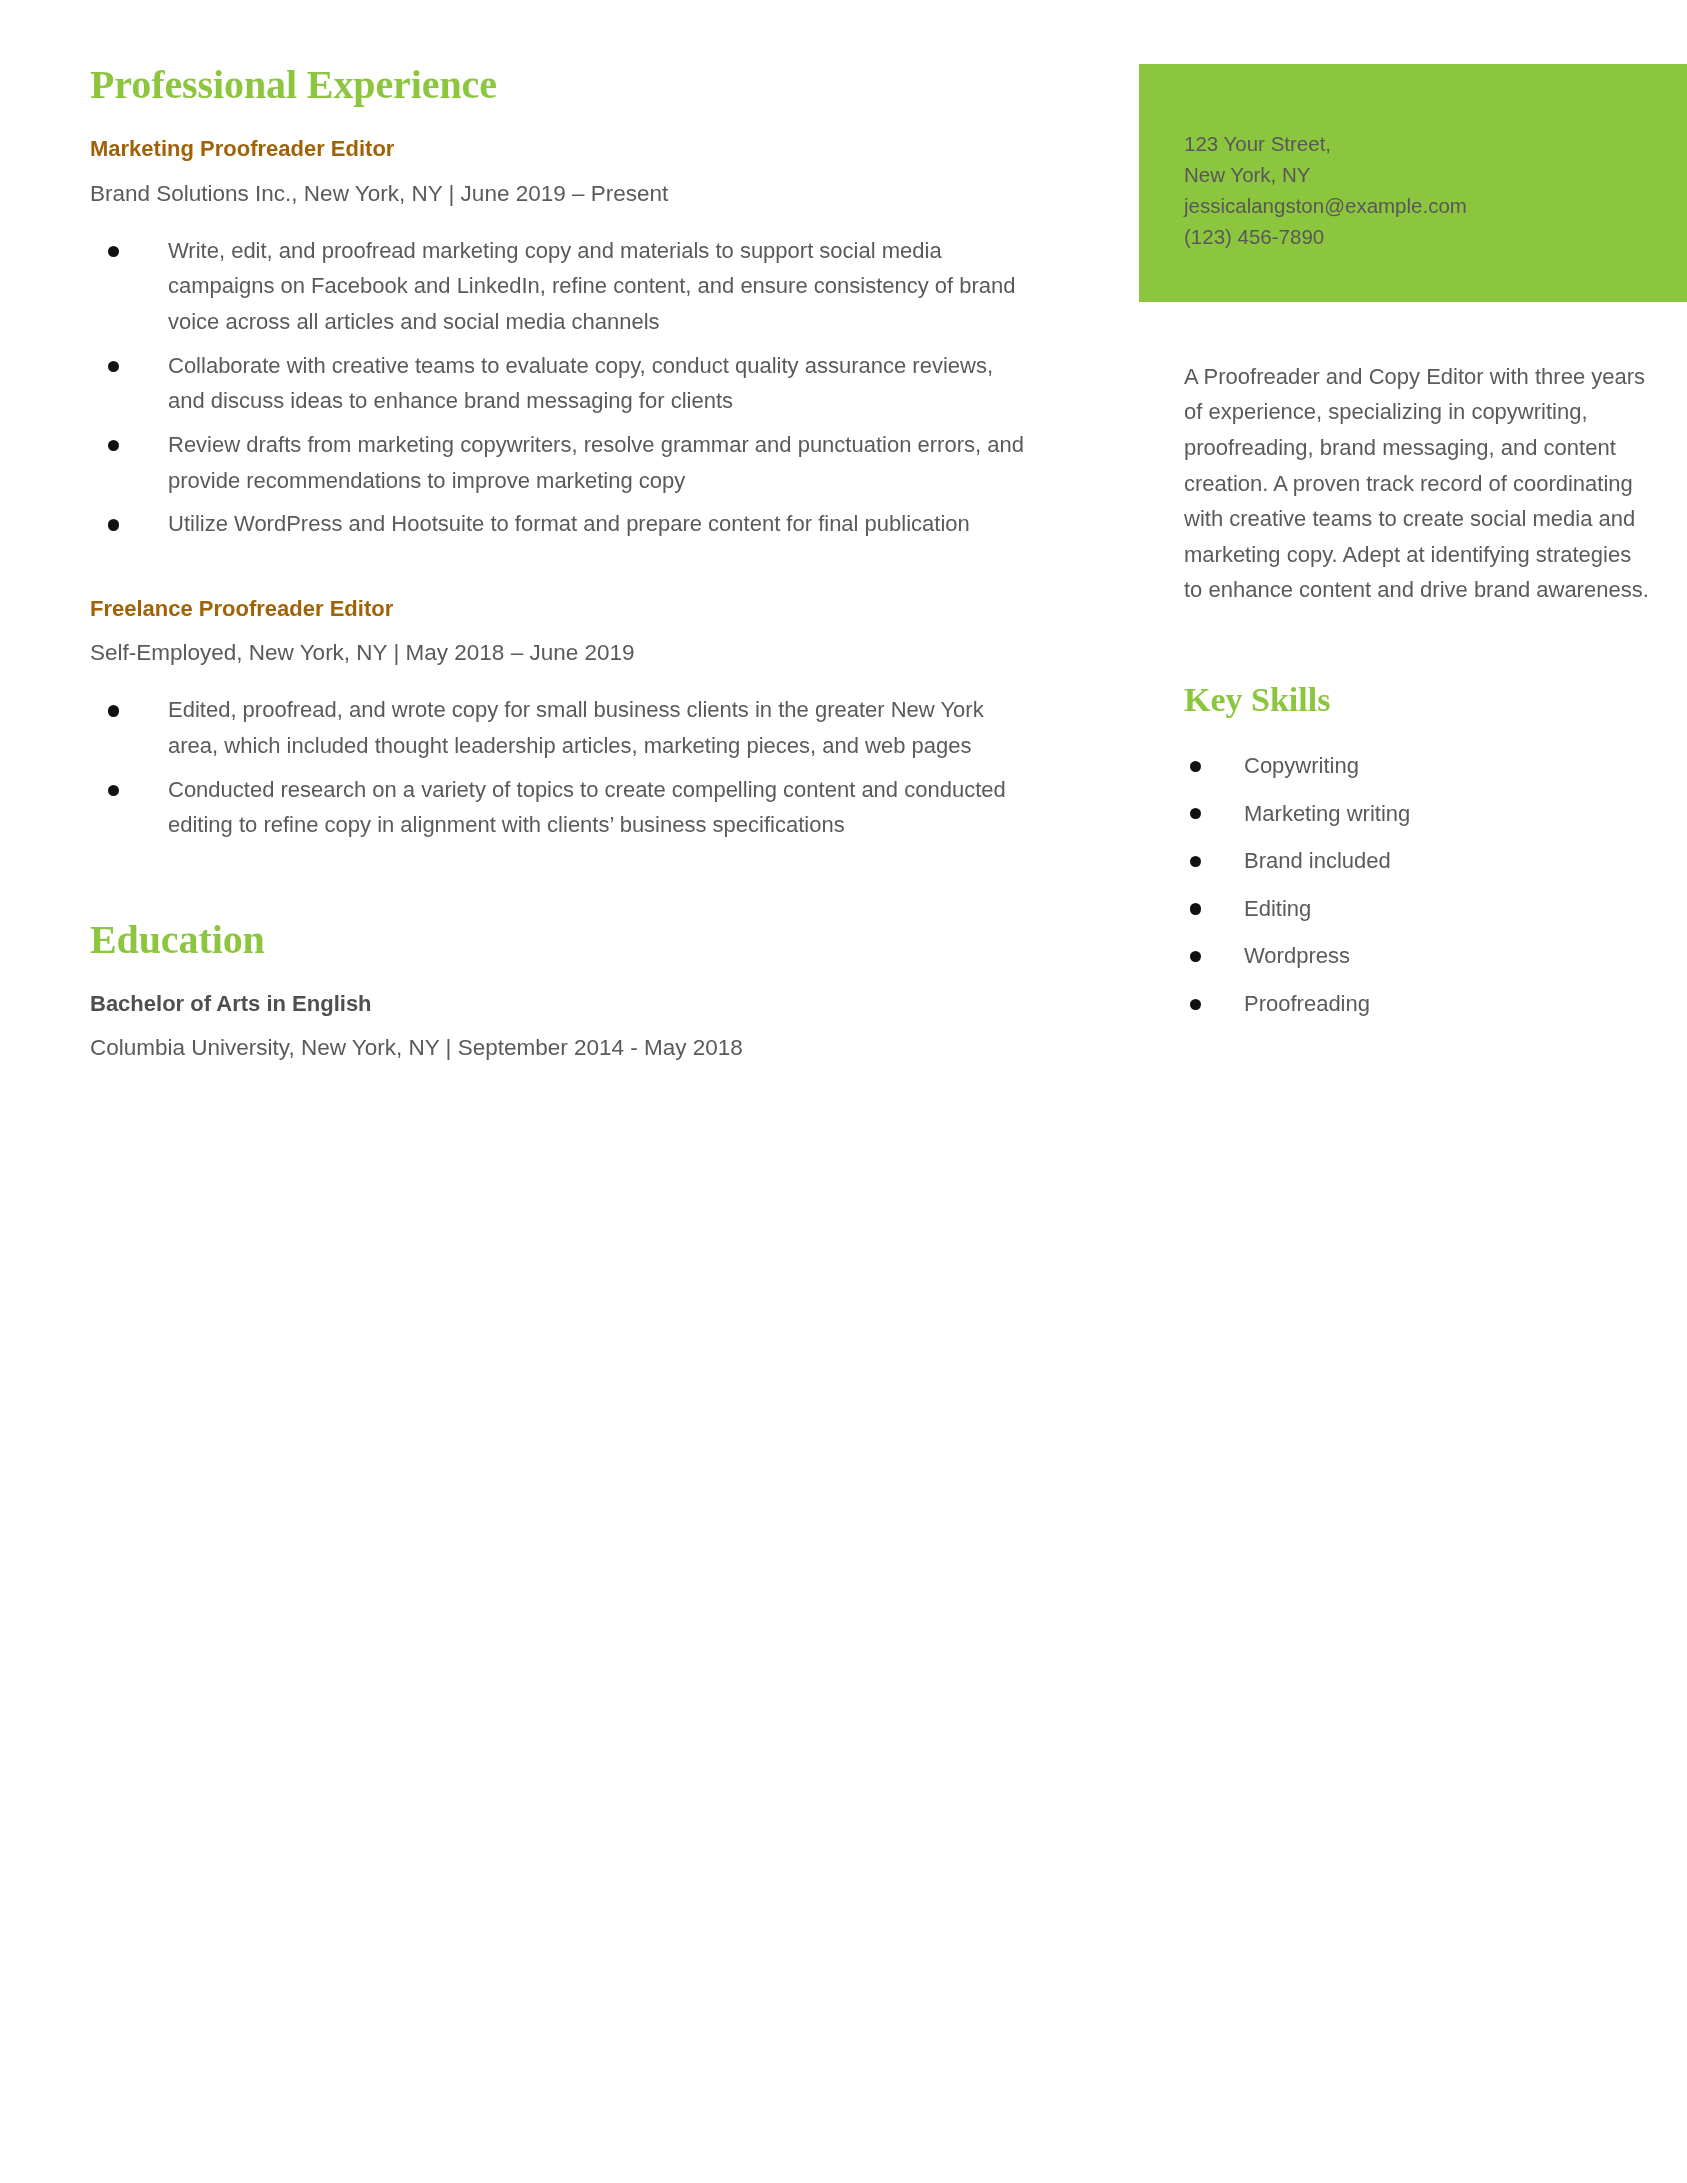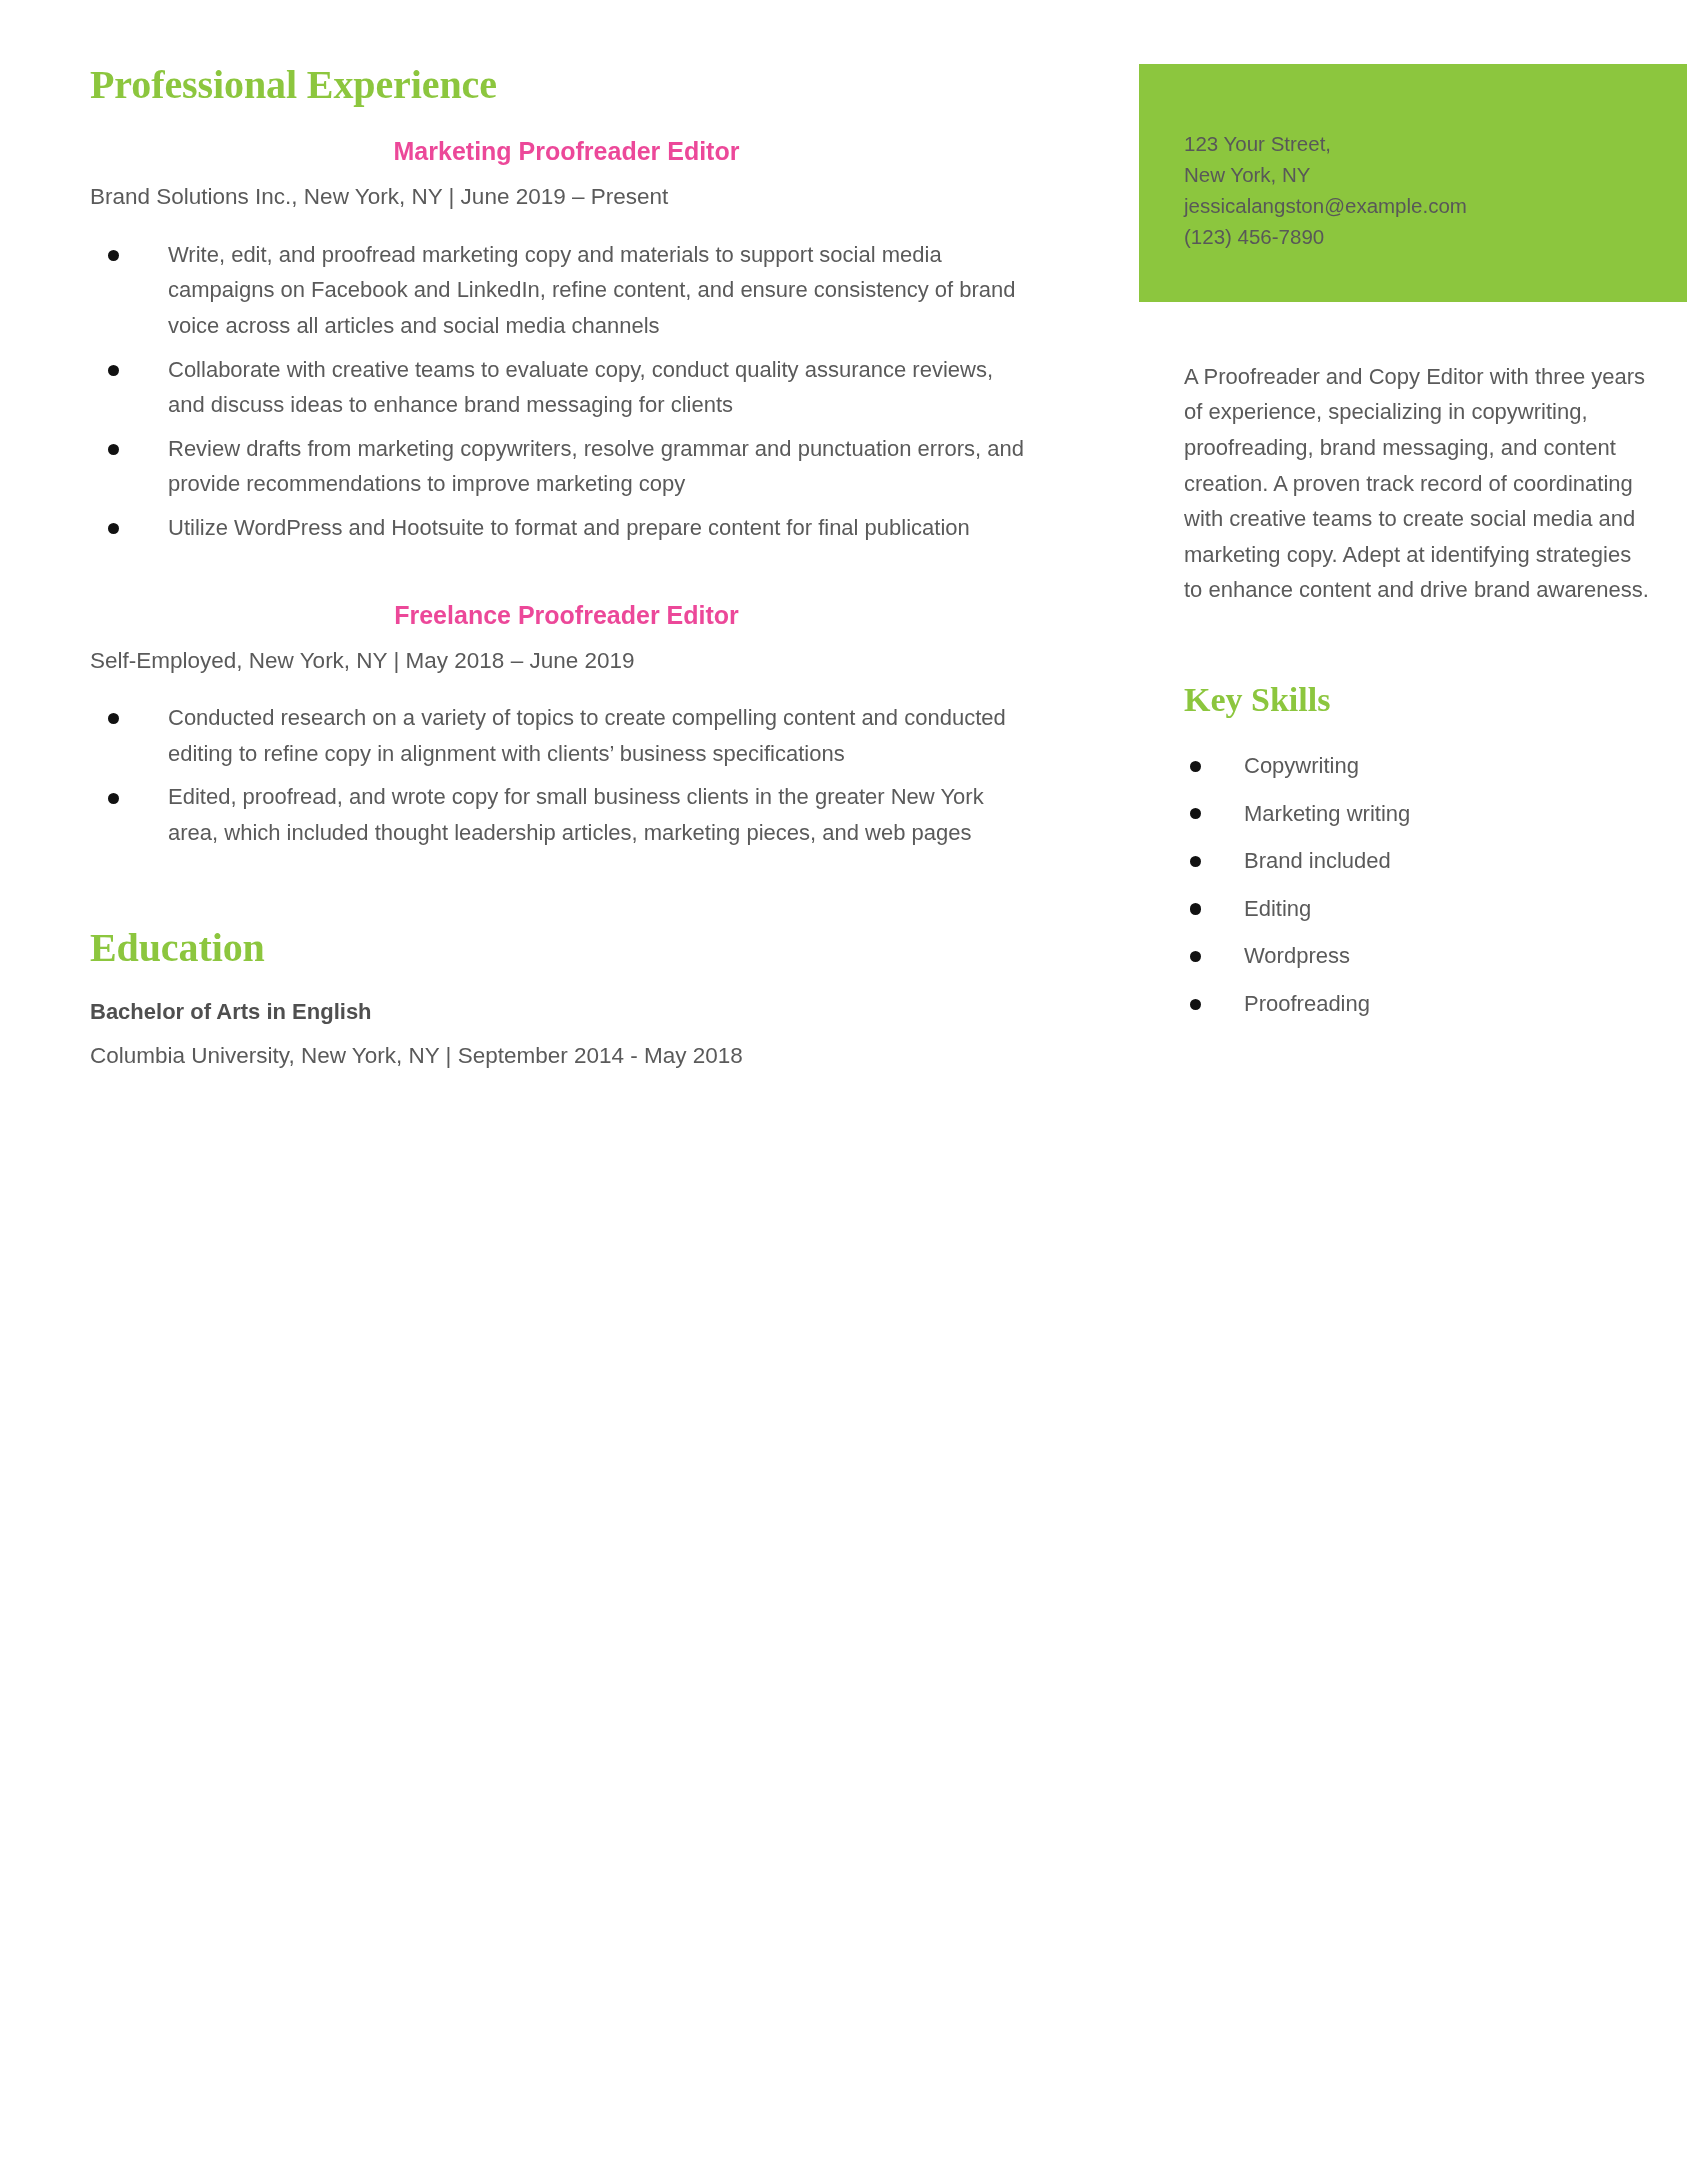--- a/index.html
+++ b/index.html
@@ -42,25 +42,24 @@
     letter-spacing: -0.1px;
   }
 
   .job {
     margin-bottom: 6.6px;
   }
 
   .job-title {
     font-family: "Liberation Sans", sans-serif;
     font-weight: bold;
-    font-size: 25px;
-    line-height: 1.3;
-    color: #ec4899;
+    font-size: 22px;
+    line-height: 1.3;
+    color: #a16207;
     margin: 0 0 14.6px 0;
-    text-align: center;
   }
 
   .job-meta {
     font-family: "Liberation Sans", sans-serif;
     font-weight: normal;
     font-size: 22.5px;
     line-height: 1.3;
     color: #5a5a5a;
     margin: 0 0 25px 0;
   }
@@ -216,22 +215,22 @@
         <li>Utilize WordPress and Hootsuite to format and prepare content for final publication</li>
       </ul>
     </div>
 
     <div class="job-gap"></div>
 
     <div class="job">
       <div class="job-title">Freelance Proofreader Editor</div>
       <div class="job-meta">Self-Employed, New York, NY | May 2018 – June 2019</div>
       <ul class="bullets">
+        <li>Edited, proofread, and wrote copy for small business clients in the greater New York area, which included thought leadership articles, marketing pieces, and web pages</li>
         <li>Conducted research on a variety of topics to create compelling content and conducted editing to refine copy in alignment with clients’ business specifications</li>
-        <li>Edited, proofread, and wrote copy for small business clients in the greater New York area, which included thought leadership articles, marketing pieces, and web pages</li>
       </ul>
     </div>
 
     <div class="section-gap"></div>
 
     <h1 class="section-heading">Education</h1>
 
     <div class="edu-entry">
       <div class="edu-degree">Bachelor of Arts in English</div>
       <div class="edu-meta">Columbia University, New York, NY | September 2014 - May 2018</div>

